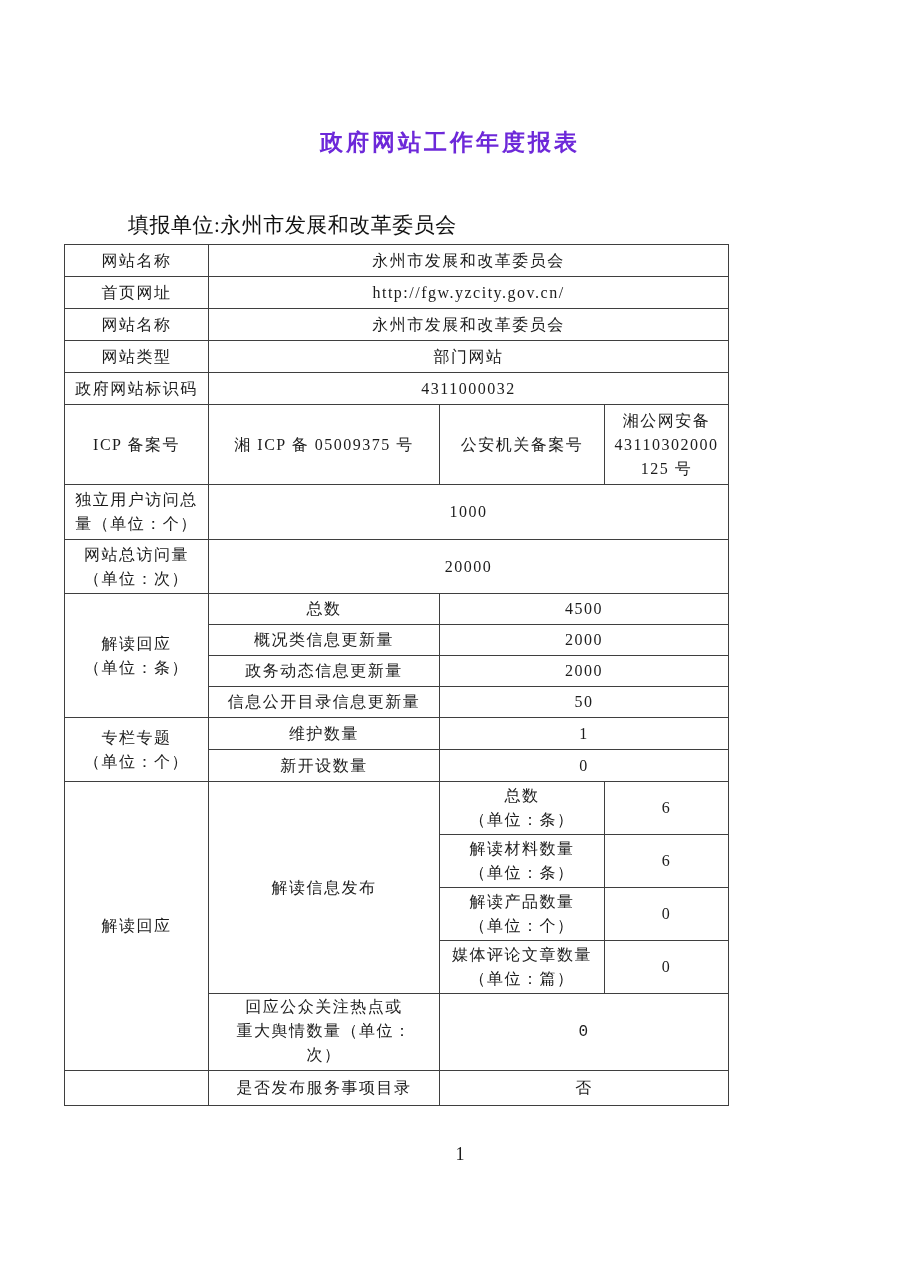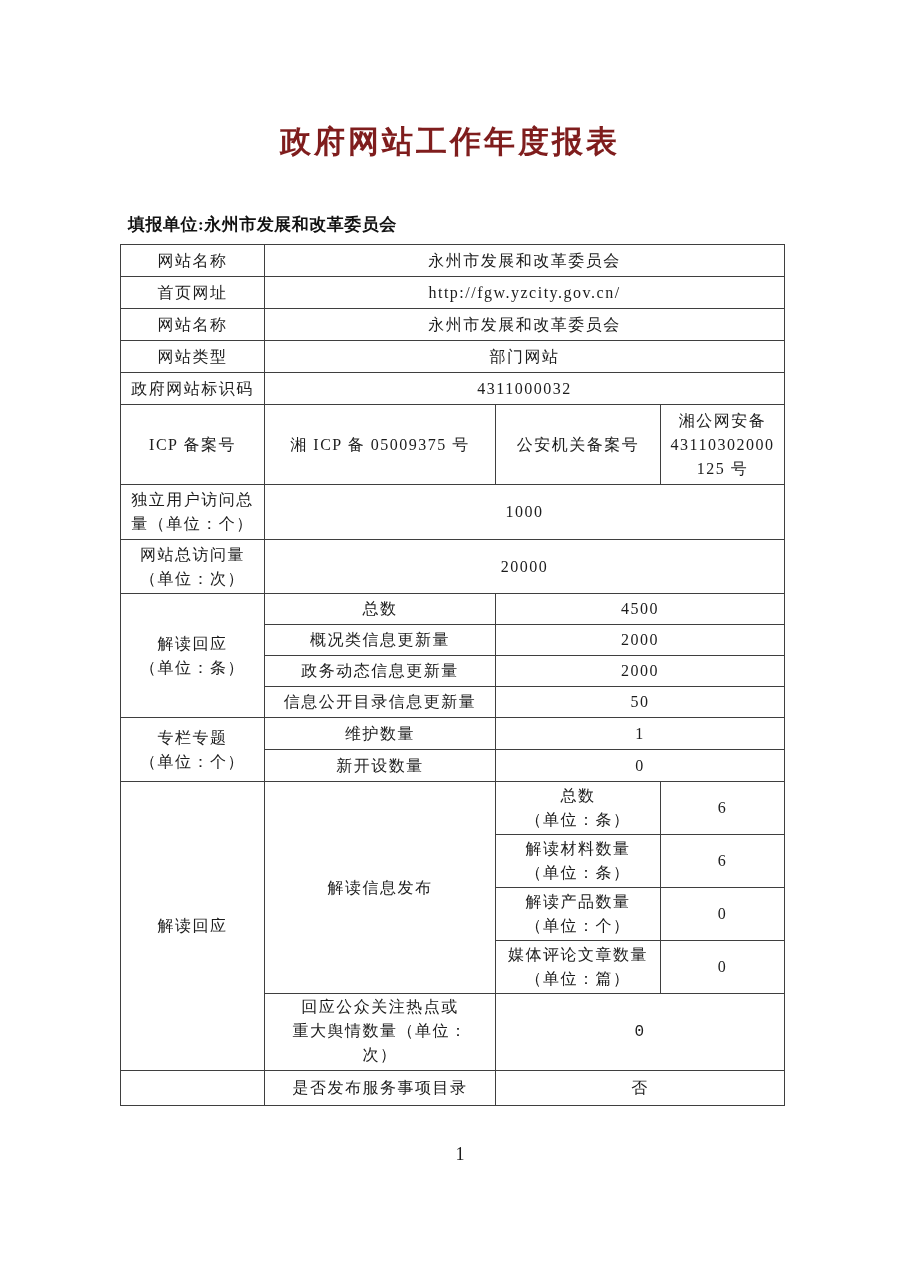--- a/index.html
+++ b/index.html
@@ -17,45 +17,45 @@
   .page {
     width: 900px;
     height: 1273px;
     position: relative;
   }
   .doc-title {
     margin: 122px 0 0 0;
     text-align: center;
     font-family: "Liberation Sans", "DejaVu Sans", sans-serif;
     font-weight: bold;
-    font-size: 31px;
+    font-size: 23px;
     line-height: 40px;
     letter-spacing: 3px;
-    color: #7f1d1d;
+    color: #6d28d9;
   }
   .doc-subtitle {
     margin-top: 31px;
     text-align: center;
     font-size: 20px;
     line-height: 24px;
     letter-spacing: 1px;
   }
   .reporting-unit {
     margin: 52px 0 8px 128px;
-    font-size: 17px;
+    font-size: 21px;
     line-height: 22px;
-    font-weight: bold;
+    font-weight: normal;
     letter-spacing: 0.5px;
     color: #111111;
   }
   table.report-table {
     border-collapse: collapse;
     table-layout: fixed;
     width: 664px;
-    margin-left: 120px;
+    margin-left: 64px;
   }
   .col-1 { width: 144px; }
   .col-2 { width: 231px; }
   .col-3 { width: 165px; }
   .col-4 { width: 124px; }
   table.report-table td {
     border: 1px solid #3f3f3f;
     text-align: center;
     vertical-align: middle;
     font-size: 16px;

